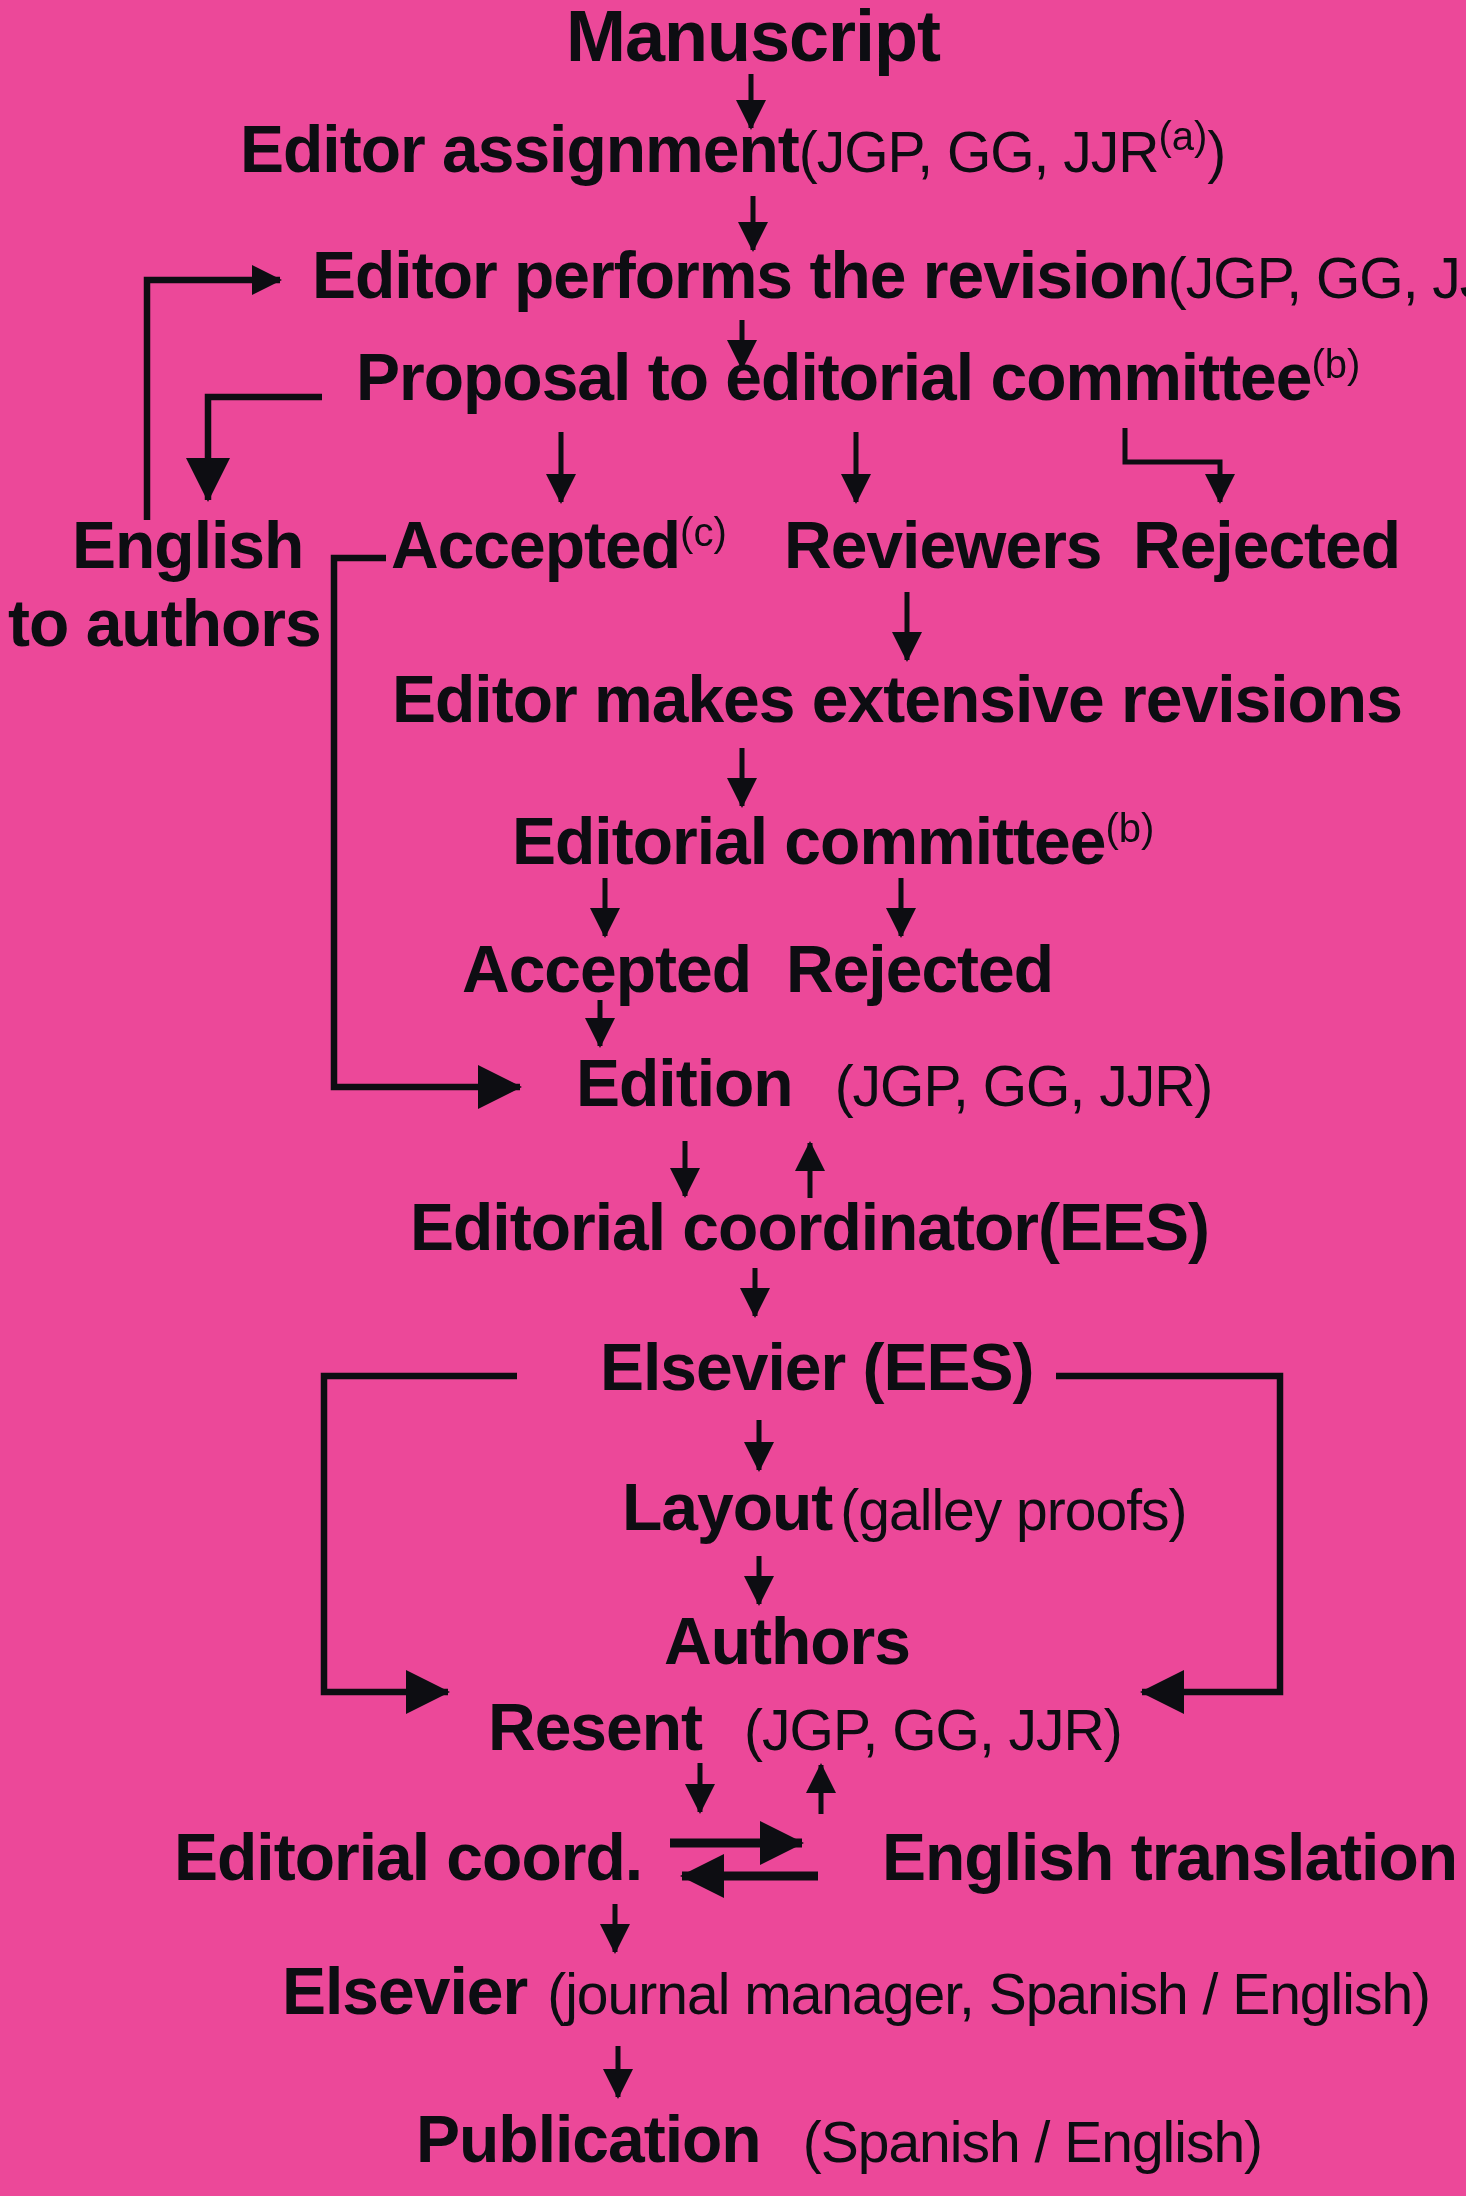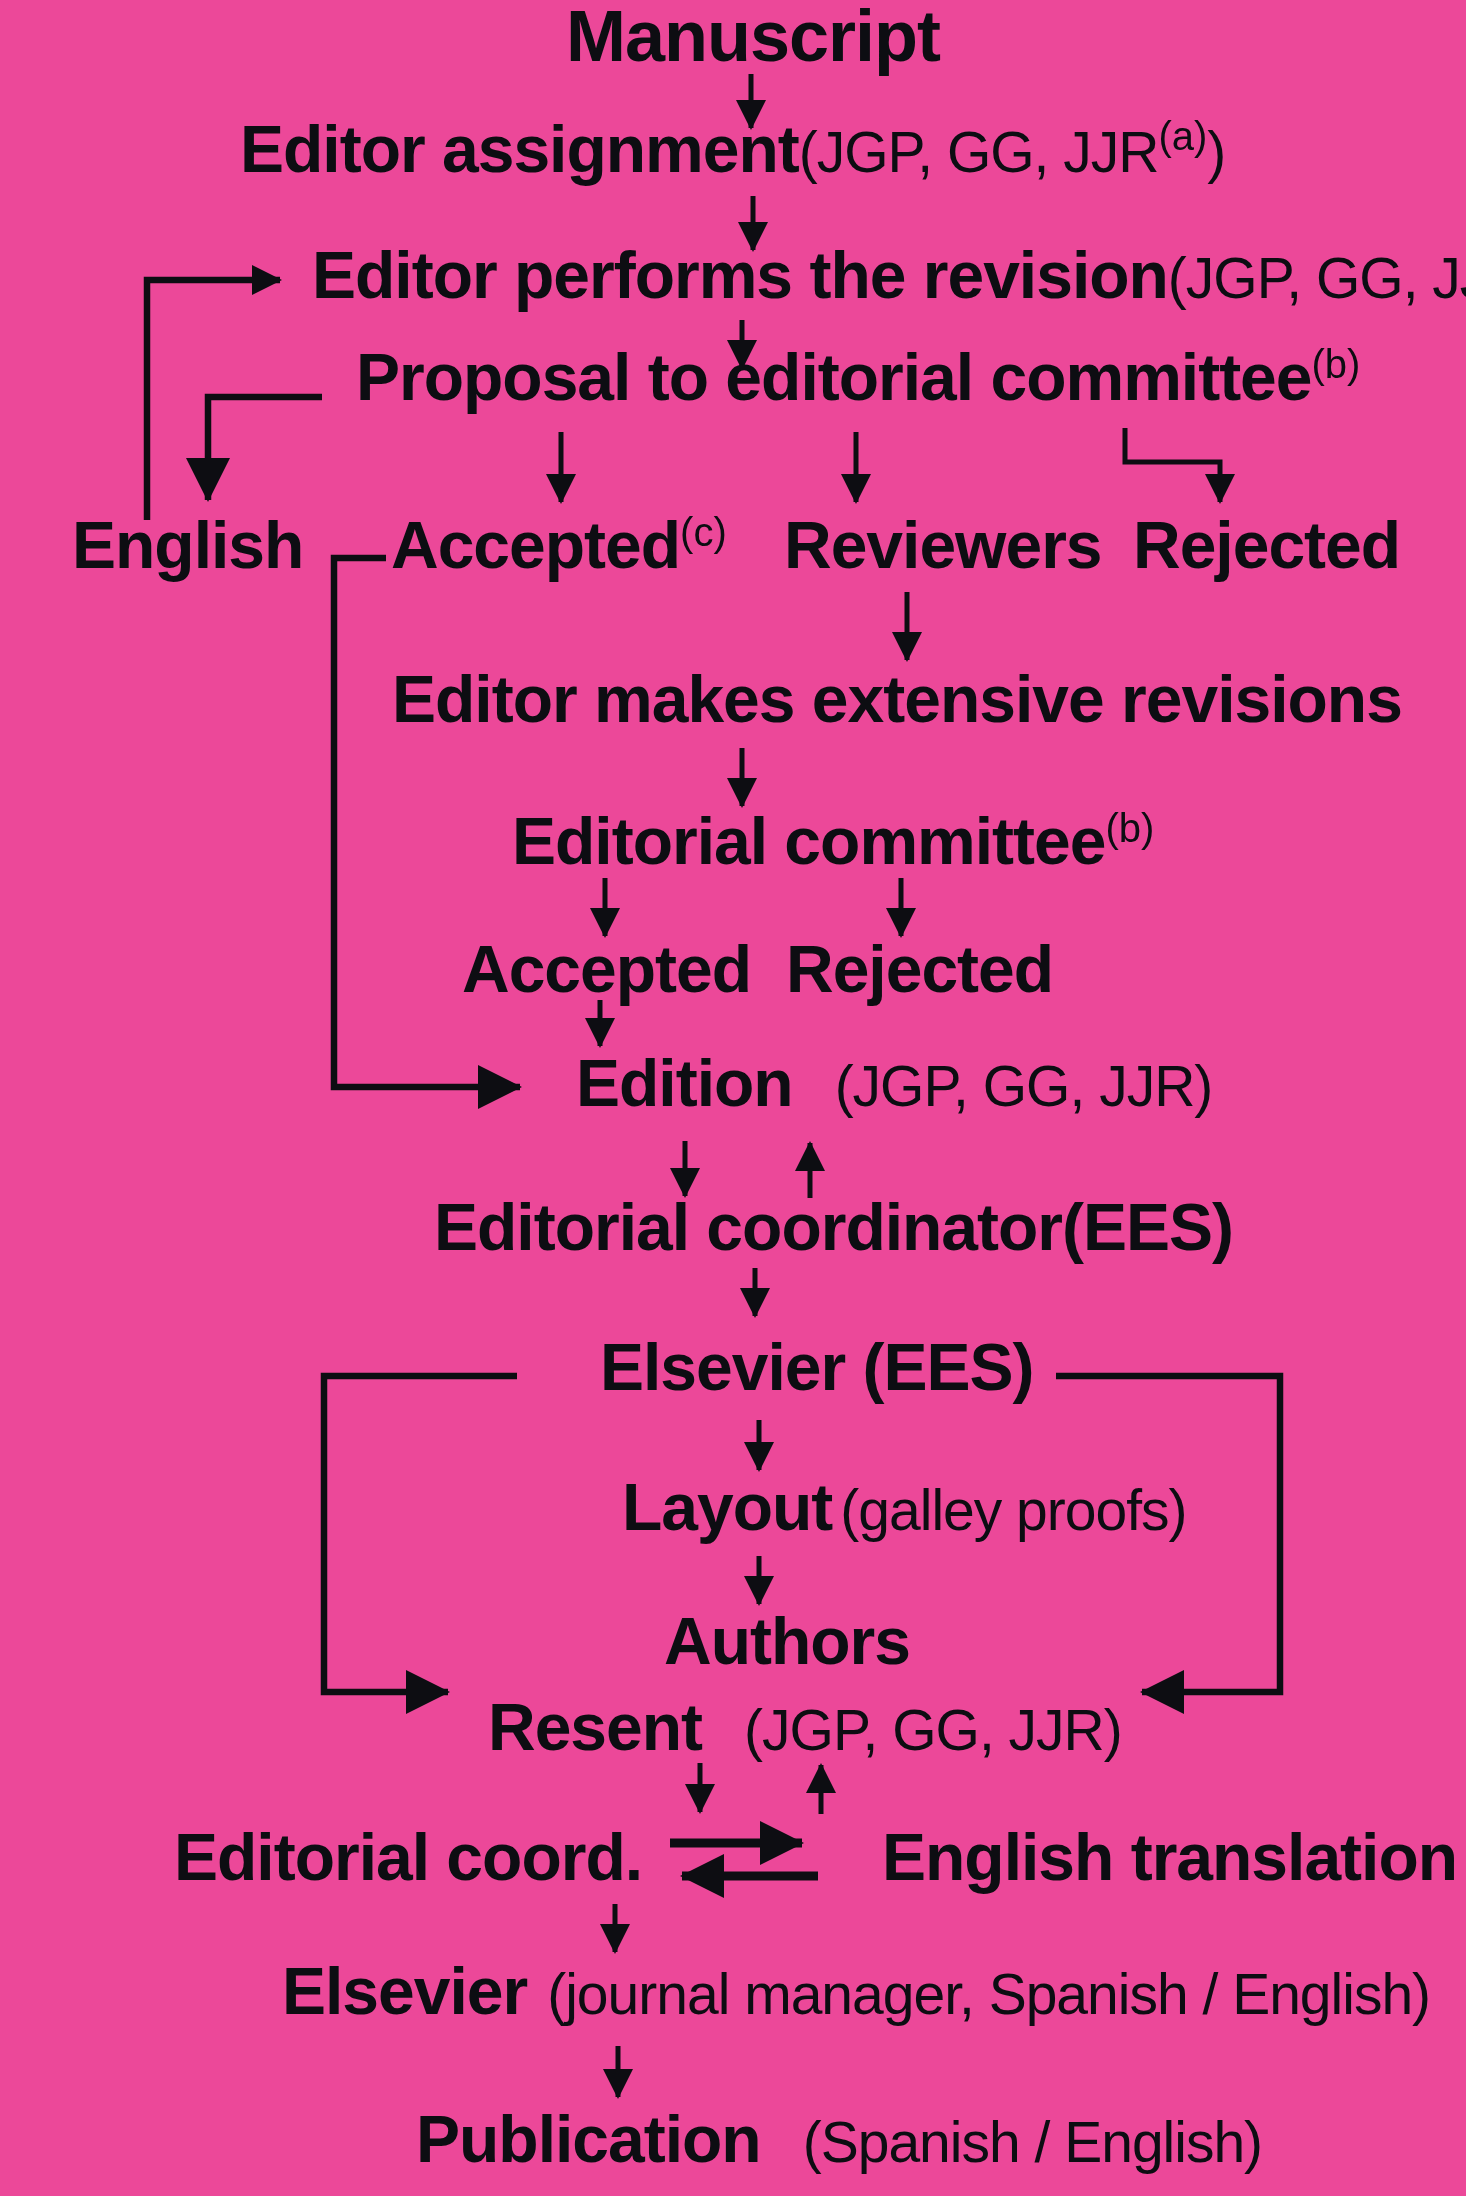--- a/index.html
+++ b/index.html
@@ -94,20 +94,23 @@
     <span>Editor performs the revision</span><span class="ann">(JGP, GG, JJR)</span>
   </div>
 
   <div class="node" style="left:356px;top:344px;">
     <span>Proposal to editorial committee</span><span class="sp">(b)</span>
   </div>
 
   <div class="node" style="left:72px;top:512px;">
     <span>English</span>
   </div>
+  <div class="node" style="left:8px;top:590px;">
+    <span>to authors</span>
+  </div>
 
   <div class="node" style="left:391px;top:512px;">
     <span>Accepted</span><span class="sp">(c)</span>
   </div>
 
   <div class="node" style="left:784px;top:512px;">
     <span>Reviewers</span>
   </div>
 
   <div class="node" style="left:1133px;top:512px;">
@@ -127,21 +130,21 @@
   </div>
 
   <div class="node" style="left:786px;top:936px;">
     <span>Rejected</span>
   </div>
 
   <div class="node" style="left:576px;top:1050px;">
     <span>Edition</span><span class="ann gap-l">(JGP, GG, JJR)</span>
   </div>
 
-  <div class="node" style="left:410px;top:1194px;margin-left:24px;">
+  <div class="node" style="left:410px;top:1194px;">
     <span>Editorial coordinator(EES)</span>
   </div>
 
   <div class="node" style="left:600px;top:1334px;">
     <span>Elsevier (EES)</span>
   </div>
 
   <div class="node" style="left:664px;top:1608px;">
     <span>Authors</span>
   </div>

